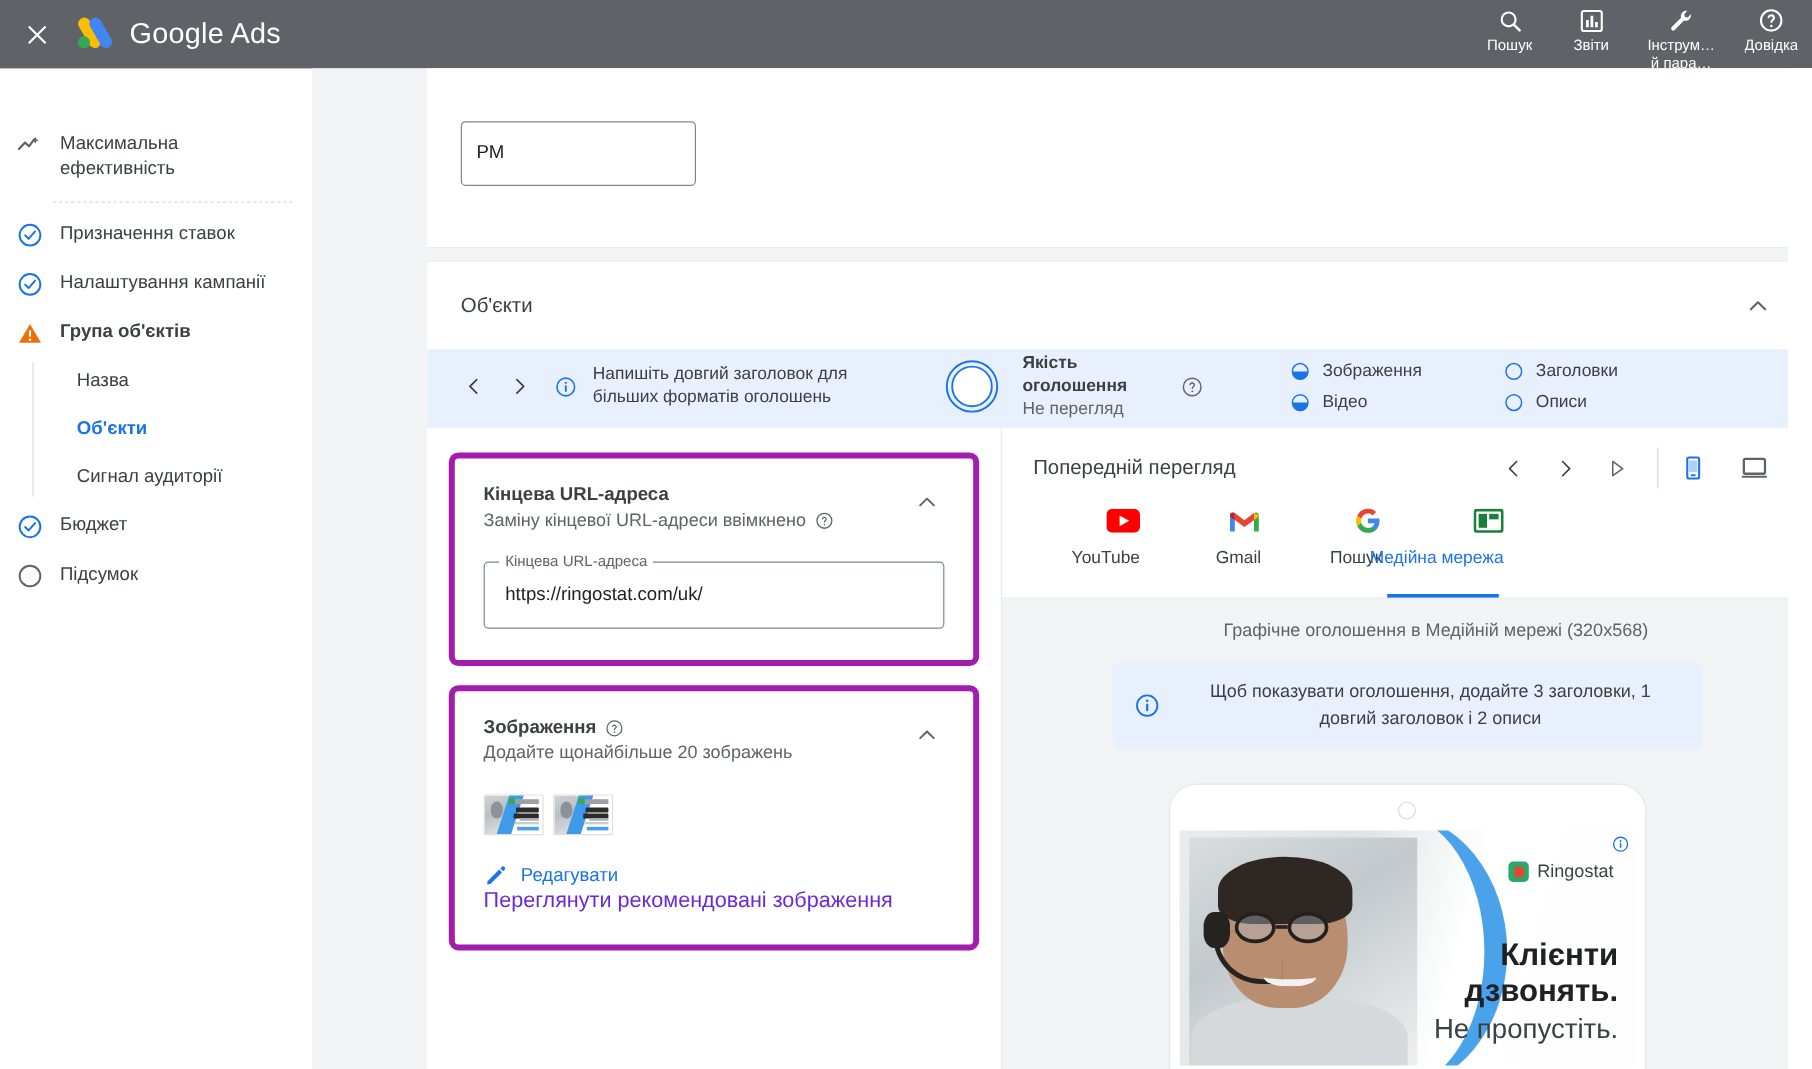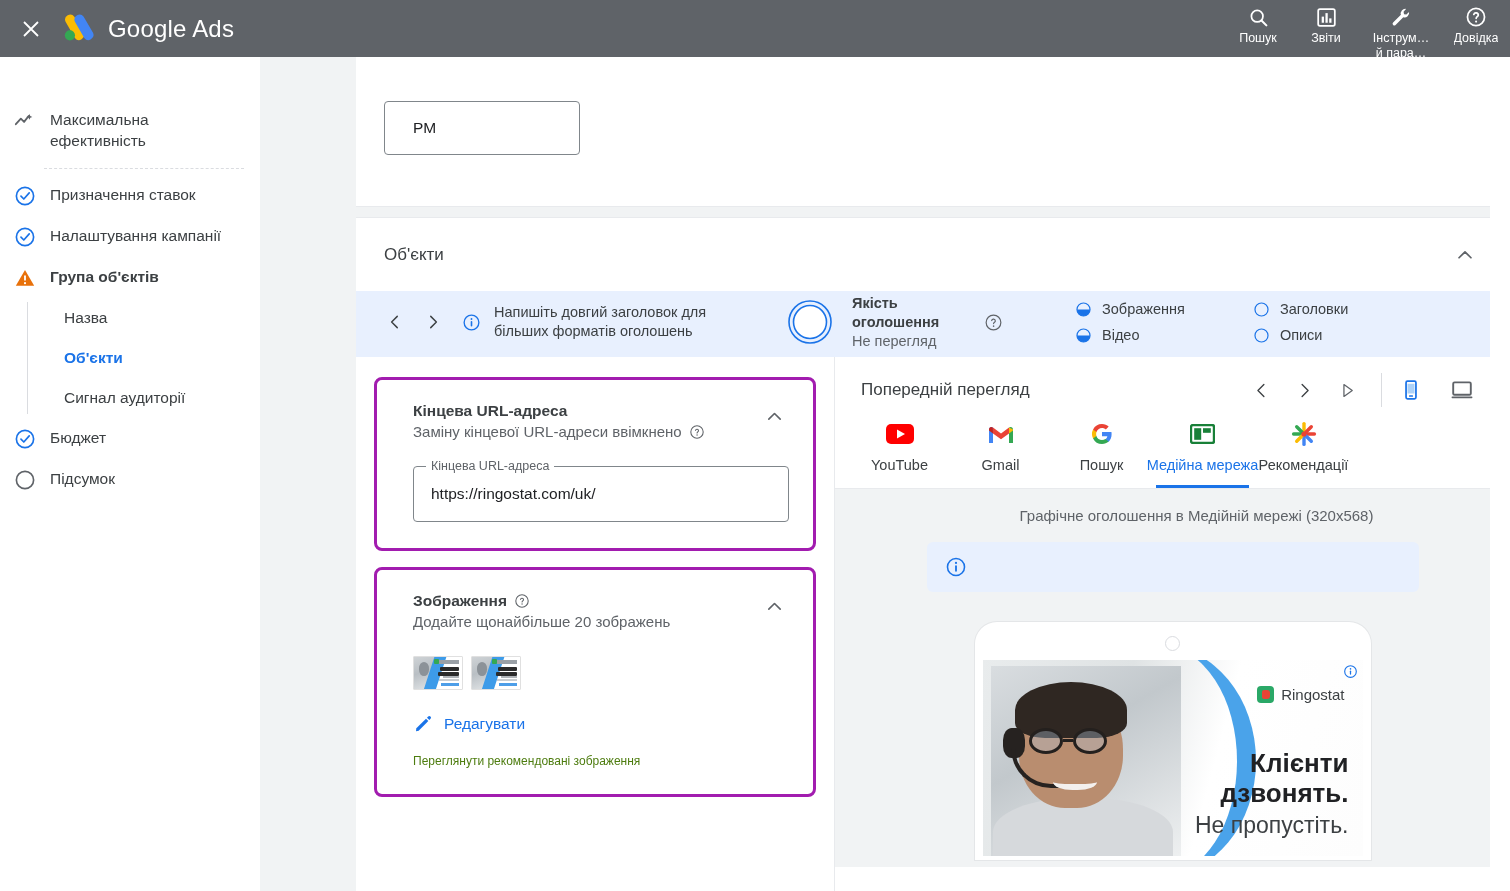--- a/index.html
+++ b/index.html
@@ -82,21 +82,21 @@
   .card {
     background: #ffffff; border: 1px solid #e4e6e8; border-radius: 8px;
     margin: 0 0 16px 0;
   }
   .card.top-card {
     border: none; border-radius: 0; border-bottom: 1px solid #e8eaed;
     height: 150px; padding: 44px 0 0 28px; margin-bottom: 10px;
   }
   .text-input {
     width: 196px; height: 54px; border: 1px solid #80868b; border-radius: 4px;
-    padding: 0 28px; font-size: 15.5px; color: #202124; background: #fff;
+    padding: 0 12px; font-size: 15.5px; color: #202124; background: #fff;
     font-family: "Liberation Sans", sans-serif;
   }
 
   
   .objects-card {
     background: #fff; border-top: 1px solid #e8eaed; border-bottom: 1px solid #dfe1e5;
   }
   .objects-head {
     height: 73px; display: flex; align-items: center; justify-content: space-between;
     padding: 0 28px;
@@ -127,21 +127,21 @@
   .asset-row { display: flex; align-items: center; gap: 10px; }
   .asset-row span { font-size: 14.5px; color: #3c4043; }
 
   
   .panes { display: flex; background: #ffffff; }
   .pane-left {
     width: 479px; padding: 20px 18px 0 18px; background: #ffffff;
     border-right: 1px solid #e8eaed; min-height: 540px;
   }
   .sub-card {
-    border: 3px solid #a21caf; border-radius: 8px; padding: 22px 24px 26px 36px;
+    border: 5px solid #a21caf; border-radius: 8px; padding: 22px 24px 26px 24px;
     margin-bottom: 16px; background: #fff; position: relative;
   }
   .sub-card-head { display: flex; justify-content: space-between; align-items: flex-start; }
   .sc-title { font-size: 15.5px; font-weight: bold; color: #3c4043; display: flex; align-items: center; gap: 7px; }
   .sc-sub { font-size: 15px; color: #5f6368; margin-top: 3px; display: flex; align-items: center; gap: 7px; }
   .sc-chev { cursor: pointer; padding: 4px; }
 
   .field-outline {
     position: relative; margin-top: 26px; height: 56px;
     border: 1px solid #80868b; border-radius: 4px;
@@ -194,43 +194,43 @@
   }
   .thumb .tl5 {
     position: absolute; right: 6%; bottom: 8%; width: 38%; height: 3px; background: #4d9ee8;
   }
 
   .edit-link {
     display: flex; align-items: center; gap: 11px; margin-top: 24px;
     color: #1a73e8; font-size: 15.5px; cursor: pointer;
   }
   .rec-link {
-    margin-top: 20px; color: #4d7c0f; font-size: 12px; cursor: pointer;
+    color: #6d28d9; font-size: 18px; cursor: pointer;
   }
 
   
   .pane-right { flex: 1; background: #ffffff; }
   .preview-head {
     display: flex; align-items: center; padding: 14px 22px 0 26px; height: 52px;
   }
   .preview-title { font-size: 17px; color: #3c4043; }
   .ph-spacer { flex: 1; }
   .ph-nav { display: flex; align-items: center; gap: 16px; margin-right: 20px; }
   .ph-nav .nav-a { cursor: pointer; display: flex; padding: 4px; }
   .ph-divider { width: 1px; height: 34px; background: #dadce0; margin-right: 18px; }
   .ph-devices { display: flex; align-items: center; gap: 28px; padding-right: 14px; }
   .dev-btn { cursor: pointer; display: flex; }
 
   .channel-tabs {
     display: flex; align-items: flex-end; padding: 0 14px; gap: 0;
     border-bottom: 1px solid #e8eaed;
   }
   .ch-tab {
-    width: 101px; padding: 10px 0 6px 0; display: flex; flex-direction: column;
-    align-items: center; cursor: pointer; position: relative;
+    width: 101px; padding: 10px 0 16px 0; display: flex; flex-direction: column;
+    align-items: flex-end; cursor: pointer; position: relative;
   }
   .ch-icon { height: 30px; display: flex; align-items: center; justify-content: center; }
   .ch-label {
     font-size: 14.5px; color: #3c4043; margin-top: 8px; padding-bottom: 9px;
     white-space: nowrap;
   }
   .ch-tab.active .ch-label { color: #1a73e8; }
   .ch-tab.active::after {
     content: ""; position: absolute; left: 4px; right: 4px; bottom: 0; height: 3px;
     background: #1a73e8;
@@ -768,52 +768,35 @@
               <div class="ch-icon">
                 <svg width="25" height="20" viewBox="0 0 25 20">
                     <rect x="1" y="1" width="23" height="18" rx="2" fill="none" stroke="#188038" stroke-width="2.4"></rect>
                     <rect x="4.2" y="4.2" width="7" height="11.6" fill="#188038"></rect>
                     <rect x="13" y="4.2" width="7.8" height="4.6" fill="#188038"></rect>
                   </svg>
               </div>
               <div class="ch-label">Медійна мережа</div>
             </div>
 
-            <div class="ch-tab">
-              <div class="ch-icon">
-                <svg width="26" height="26" viewBox="0 0 26 26">
-                  <g stroke-width="3.4" stroke-linecap="round">
-                    <path d="M13 2.6 L13 11" stroke="#fbbc04"></path>
-                    <path d="M13 15 L13 23.4" stroke="#4285f4"></path>
-                    <path d="M2.6 13 L11 13" stroke="#34a853"></path>
-                    <path d="M15 13 L23.4 13" stroke="#ea4335"></path>
-                    <path d="M5.7 5.7 L11.2 11.2" stroke="#34a853"></path>
-                    <path d="M14.8 14.8 L20.3 20.3" stroke="#4285f4"></path>
-                    <path d="M20.3 5.7 L14.8 11.2" stroke="#ea4335"></path>
-                    <path d="M11.2 14.8 L5.7 20.3" stroke="#fbbc04"></path>
-                  </g>
-                  <circle cx="13" cy="13" r="2.6" fill="#ea4335"></circle>
-                </svg>
-              </div>
-              <div class="ch-label">Рекомендації</div>
-            </div>
 
           </div>
 
           <div class="preview-body">
             <div class="pb-caption">Графічне оголошення в Медійній мережі (320x568)</div>
 
             <div class="pb-note">
               <span>
                 <svg width="22" height="22" viewBox="0 0 24 24" style="display:block">
                     <circle cx="12" cy="12" r="9.3" fill="none" stroke="#1a73e8" stroke-width="1.7"></circle>
                     <circle cx="12" cy="7.6" r="1.2" fill="#1a73e8"></circle>
                     <rect x="11" y="10.2" width="2" height="7" rx="1" fill="#1a73e8"></rect>
                   </svg>
               </span>
+              <span class="pb-note-text">Щоб показувати оголошення, додайте 3 заголовки, 1 довгий заголовок і 2 описи</span>
             </div>
 
             <div class="phone">
               <div class="phone-speaker"></div>
               <div class="creative">
 
                 <div class="cr-photo">
                   <div class="cr-body"></div>
                   <div class="cr-face"></div>
                   <div class="cr-hair"></div>

